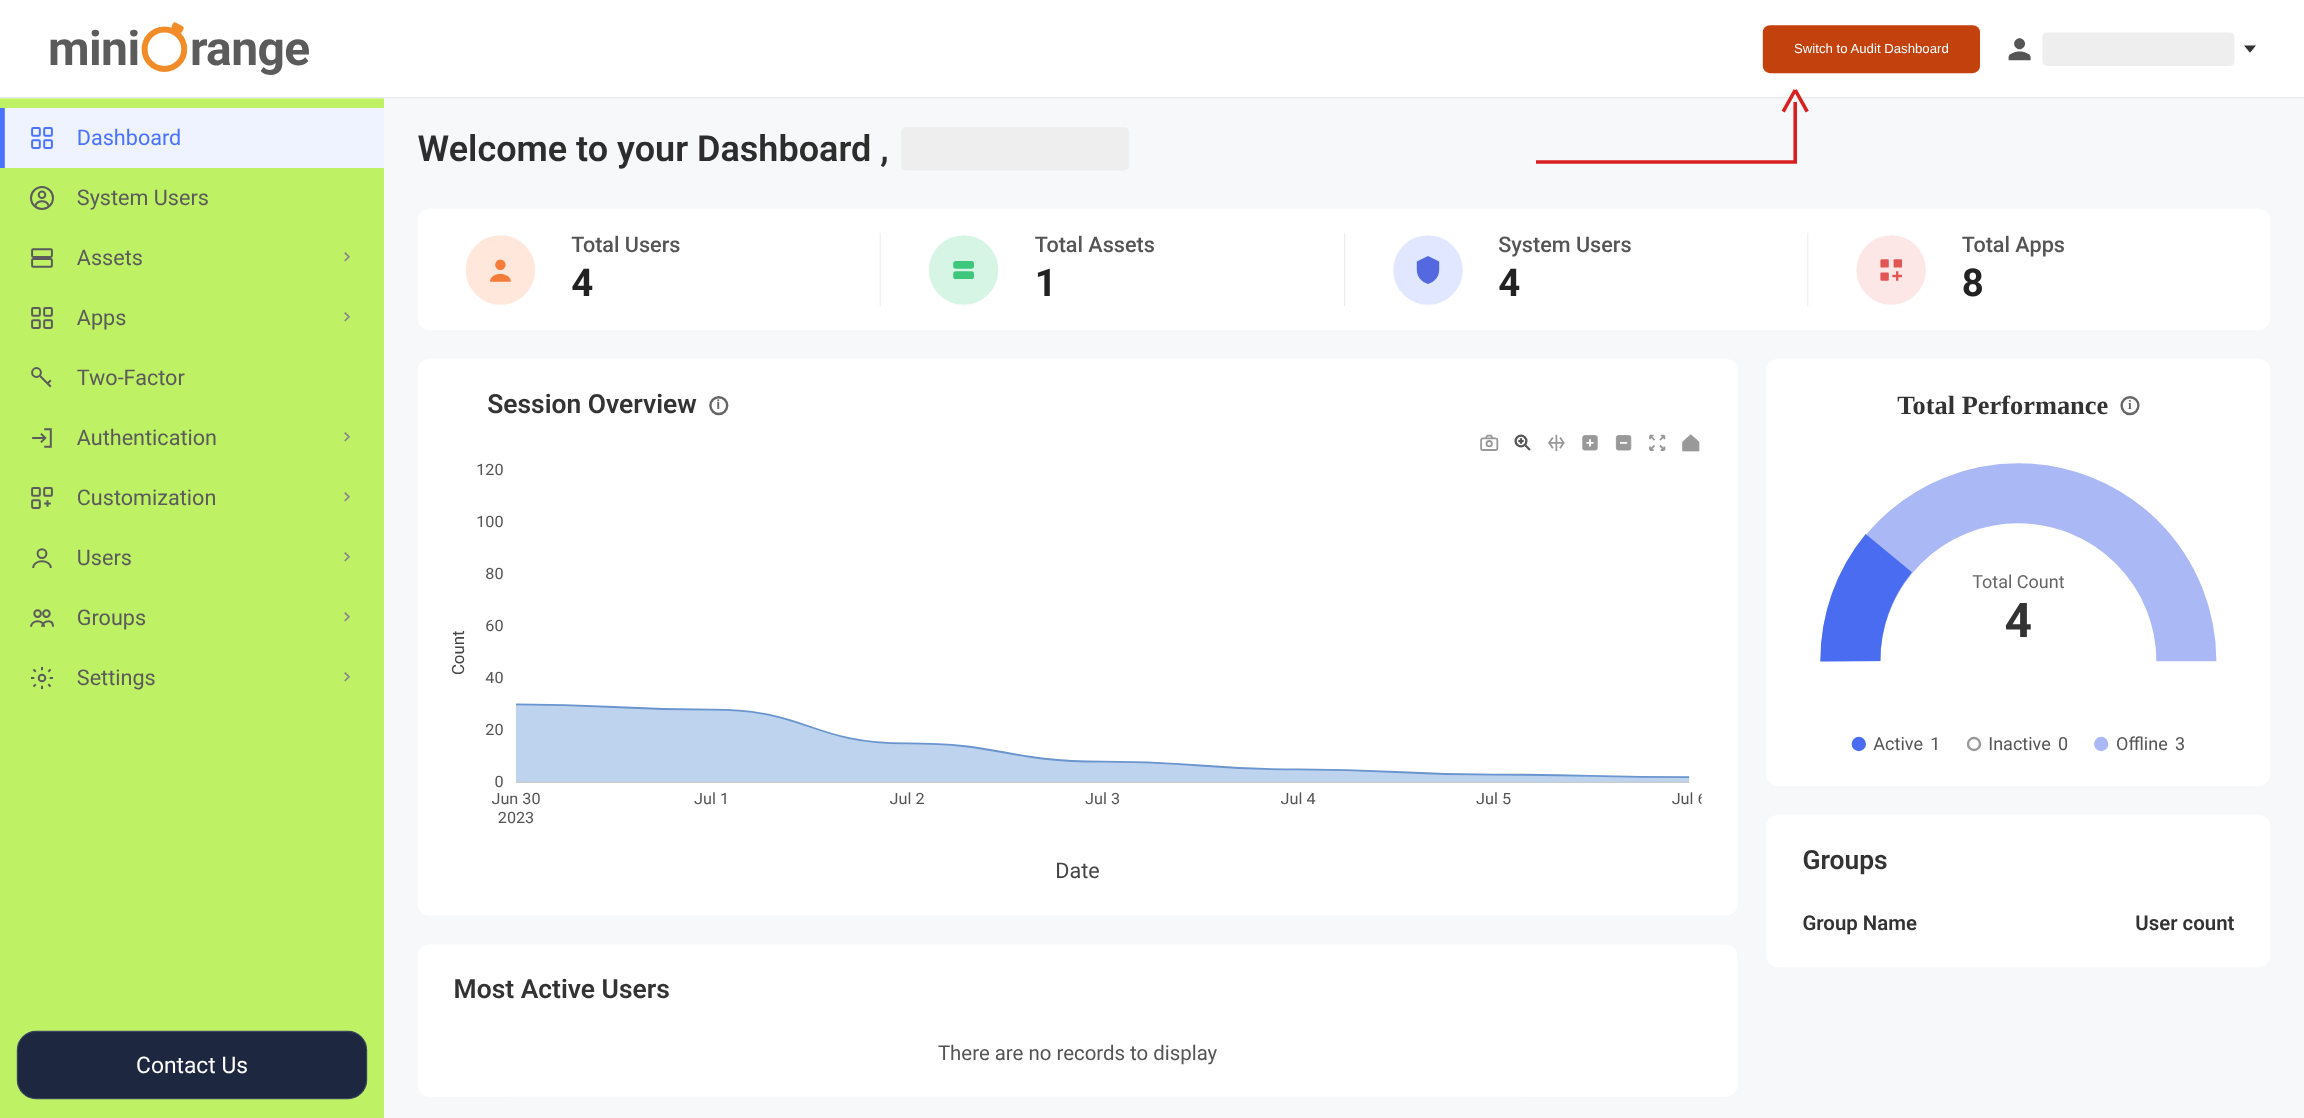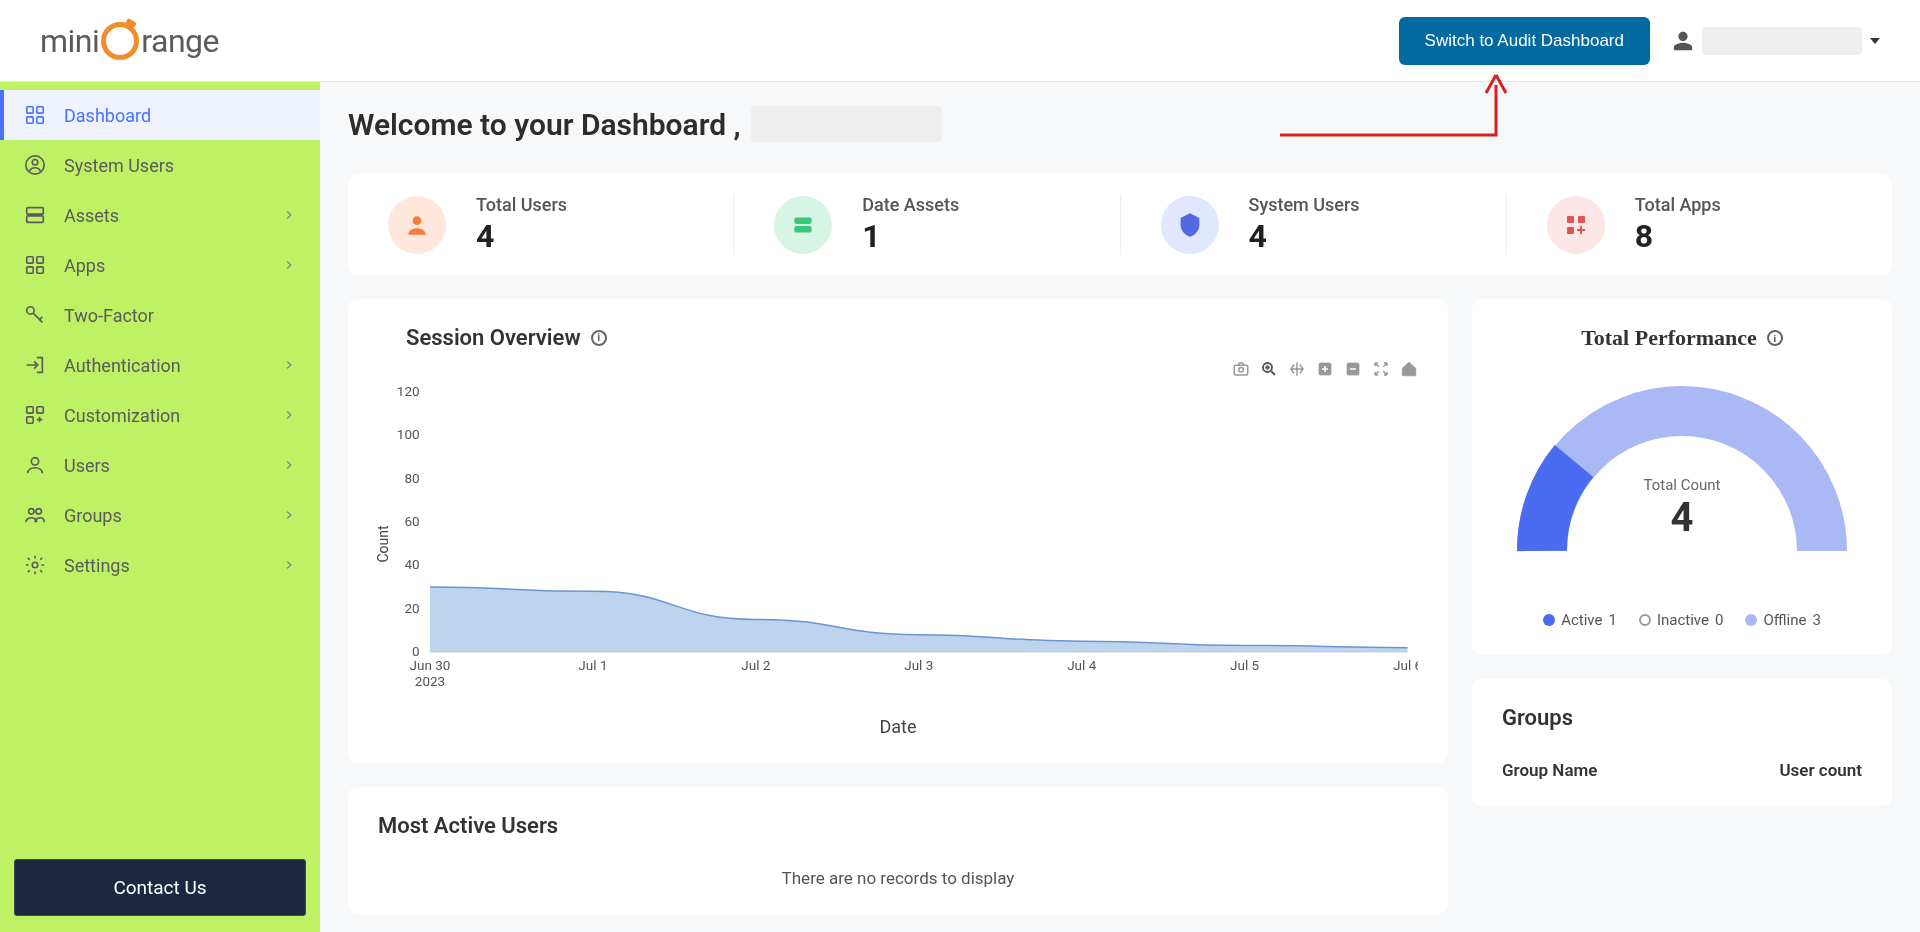--- a/index.html
+++ b/index.html
@@ -1,44 +1,44 @@
 <!DOCTYPE html>
 <html><head>
 <meta charset="utf-8">
 <style>
 * { margin: 0; padding: 0; box-sizing: border-box; }
 body { font-family: -apple-system, BlinkMacSystemFont, "Segoe UI", Roboto, Helvetica, Arial, sans-serif; background: #f7f8fa; color: #333; width: 1920px; height: 932px; overflow: hidden; }
 
 
 .header { height: 82px; background: #fff; display: flex; align-items: center; justify-content: space-between; padding: 0 40px; border-bottom: 1px solid #e5e7eb; }
-.logo { display: flex; align-items: center; font-size: 32px; font-weight: 400; color: #5b5b5b; letter-spacing: -0.5px; }
+.logo { display: flex; align-items: center; font-size: 40px; font-weight: 700; color: #5b5b5b; letter-spacing: -0.5px; }
 .logo-mini { color: #5b5b5b; }
 .logo-o { width: 38px; height: 38px; border: 5px solid #f28c28; border-radius: 50%; display: inline-flex; align-items: center; justify-content: center; margin: 0 2px; position: relative; }
 .logo-o::after { content: ''; width: 10px; height: 6px; background: #f28c28; position: absolute; top: -7px; right: -2px; transform: rotate(30deg); border-radius: 2px; }
 .logo-rest { color: #5b5b5b; }
 .header-right { display: flex; align-items: center; gap: 22px; }
-.switch-btn { background: #0369a1; color: #fff; border: none; padding: 14px 26px; border-radius: 6px; font-size: 17px; font-weight: 500; cursor: pointer; }
+.switch-btn { background: #c2410c; color: #fff; border: none; padding: 14px 26px; border-radius: 6px; font-size: 11px; font-weight: 500; cursor: pointer; }
 .user-menu { display: flex; align-items: center; gap: 8px; cursor: pointer; }
 .user-icon-avatar { width: 22px; height: 22px; fill: #555; }
 .user-placeholder { width: 160px; height: 28px; background: #eee; border-radius: 4px; }
 .caret { width: 0; height: 0; border-left: 5px solid transparent; border-right: 5px solid transparent; border-top: 6px solid #333; }
 
 
 .layout { display: flex; height: calc(100% - 82px); }
 
 
 .sidebar { width: 320px; background: #bef264; display: flex; flex-direction: column; }
 .nav { flex: 1; padding-top: 8px; }
 .nav-item { display: flex; align-items: center; padding: 14px 24px; gap: 18px; font-size: 18px; color: #5b5b5b; cursor: pointer; position: relative; }
 .nav-item.active { background: #eef3ff; color: #4a72ff; border-left: 4px solid #4a72ff; padding-left: 20px; }
 .nav-item .ic { width: 22px; height: 22px; display: flex; align-items: center; justify-content: center; flex-shrink: 0; }
 .nav-item .ic svg { width: 22px; height: 22px; stroke: currentColor; fill: none; stroke-width: 1.8; }
 .nav-item .chev { margin-left: auto; }
 .nav-item .chev svg { width: 14px; height: 14px; stroke: #888; fill: none; stroke-width: 2.5; }
-.contact-btn { margin: 16px 14px; background: #1e2740; color: #fff; text-align: center; padding: 16px 16px; border-radius: 3px; font-size: 19px; border: 1px solid #3a4560; cursor: pointer; }
+.contact-btn { margin: 16px 14px; background: #1e2740; color: #fff; text-align: center; padding: 16px 16px; border-radius: 16px; font-size: 19px; border: 1px solid #3a4560; cursor: pointer; }
 
 
 .main { flex: 1; padding: 24px 28px 0 28px; overflow: auto; }
 .welcome { font-size: 30px; font-weight: 600; color: #2d2d2d; display: flex; align-items: center; gap: 10px; margin-bottom: 32px; }
 .welcome .name-placeholder { width: 190px; height: 36px; background: #eee; border-radius: 4px; }
 
 
 .stats { display: flex; background: #fff; border-radius: 10px; padding: 20px 0; margin-bottom: 24px; }
 .stat { flex: 1; display: flex; align-items: center; padding: 0 40px; border-right: 1px solid #eee; gap: 30px; }
 .stat:last-child { border-right: none; }
@@ -251,21 +251,21 @@
         </div>
       </div>
       <div class="stat">
         <div class="stat-icon" style="background:#d7f5e4;">
           <svg width="26" height="26" viewBox="0 0 24 24" fill="#3cc77a">
               <rect x="4" y="5" width="16" height="6" rx="2"></rect>
               <rect x="4" y="13" width="16" height="6" rx="2"></rect>
             </svg>
         </div>
         <div class="stat-info">
-          <div class="label">Date Assets</div>
+          <div class="label">Total Assets</div>
           <div class="value">1</div>
         </div>
       </div>
       <div class="stat">
         <div class="stat-icon" style="background:#e0e7ff;">
           <svg width="28" height="28" viewBox="0 0 24 24" fill="#5468e0">
               <path d="M12 2l8 4v6c0 5-3.5 8.5-8 10-4.5-1.5-8-5-8-10V6l8-4z"></path>
             </svg>
         </div>
         <div class="stat-info">

